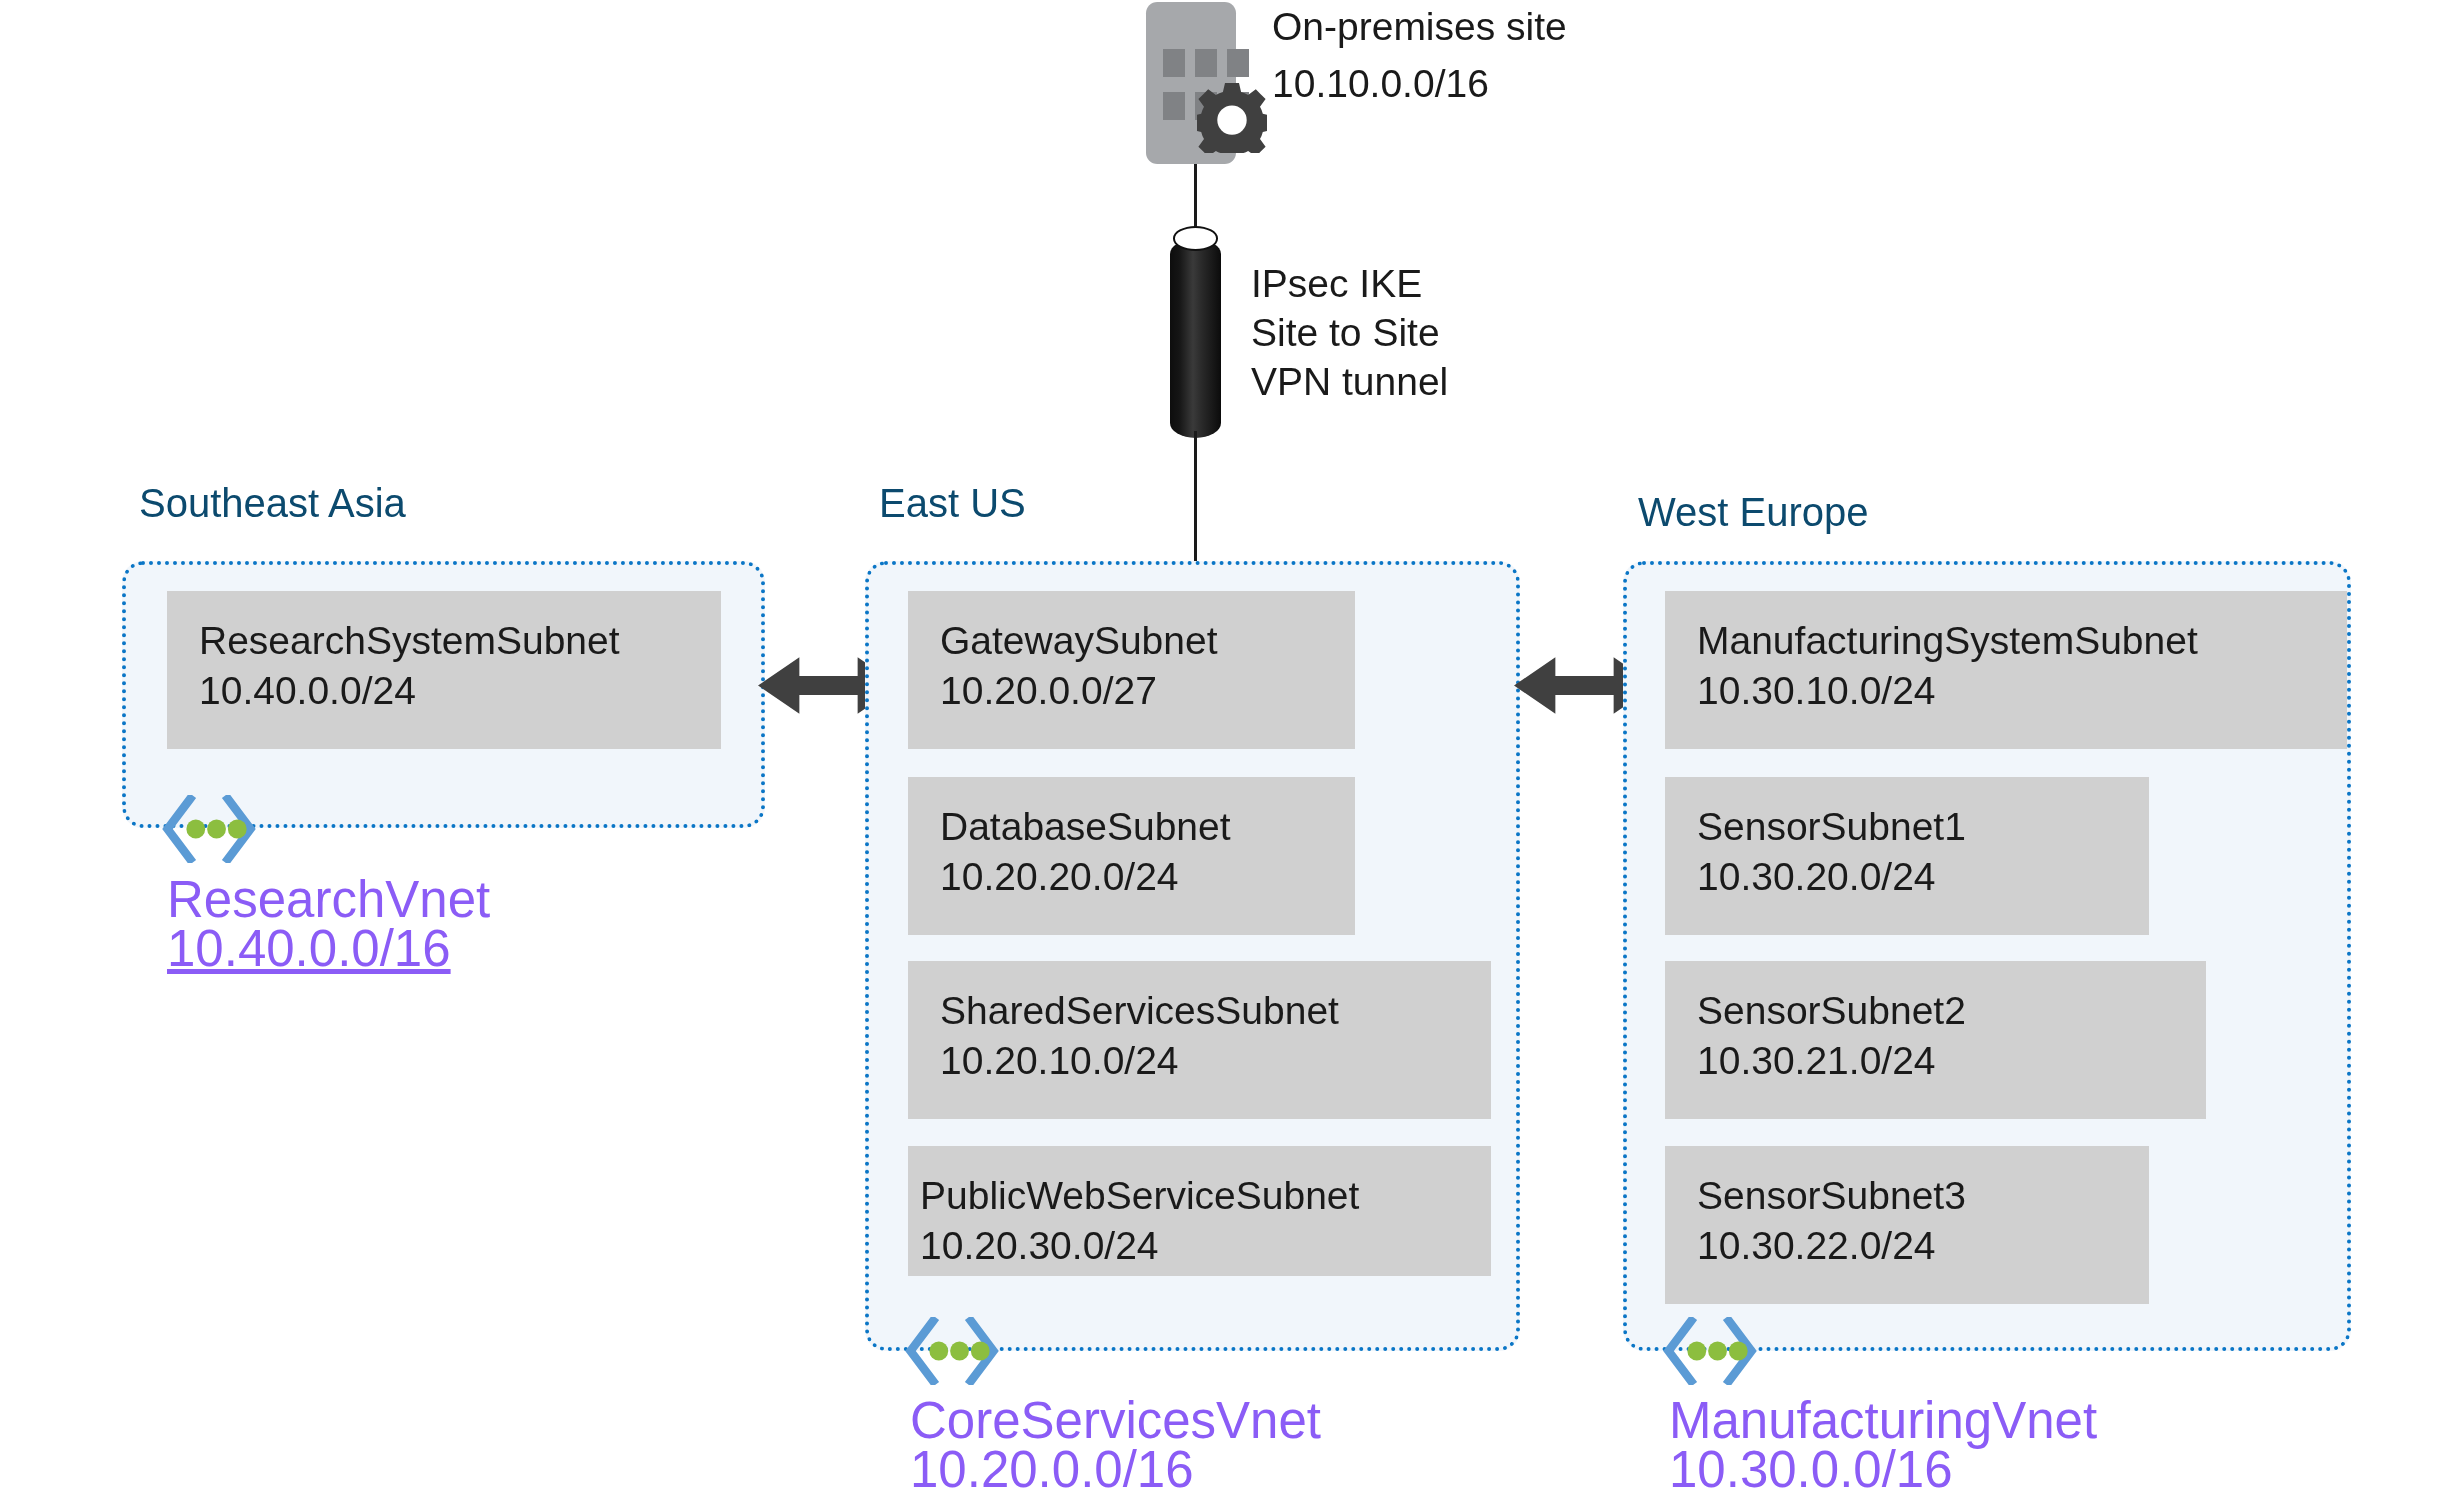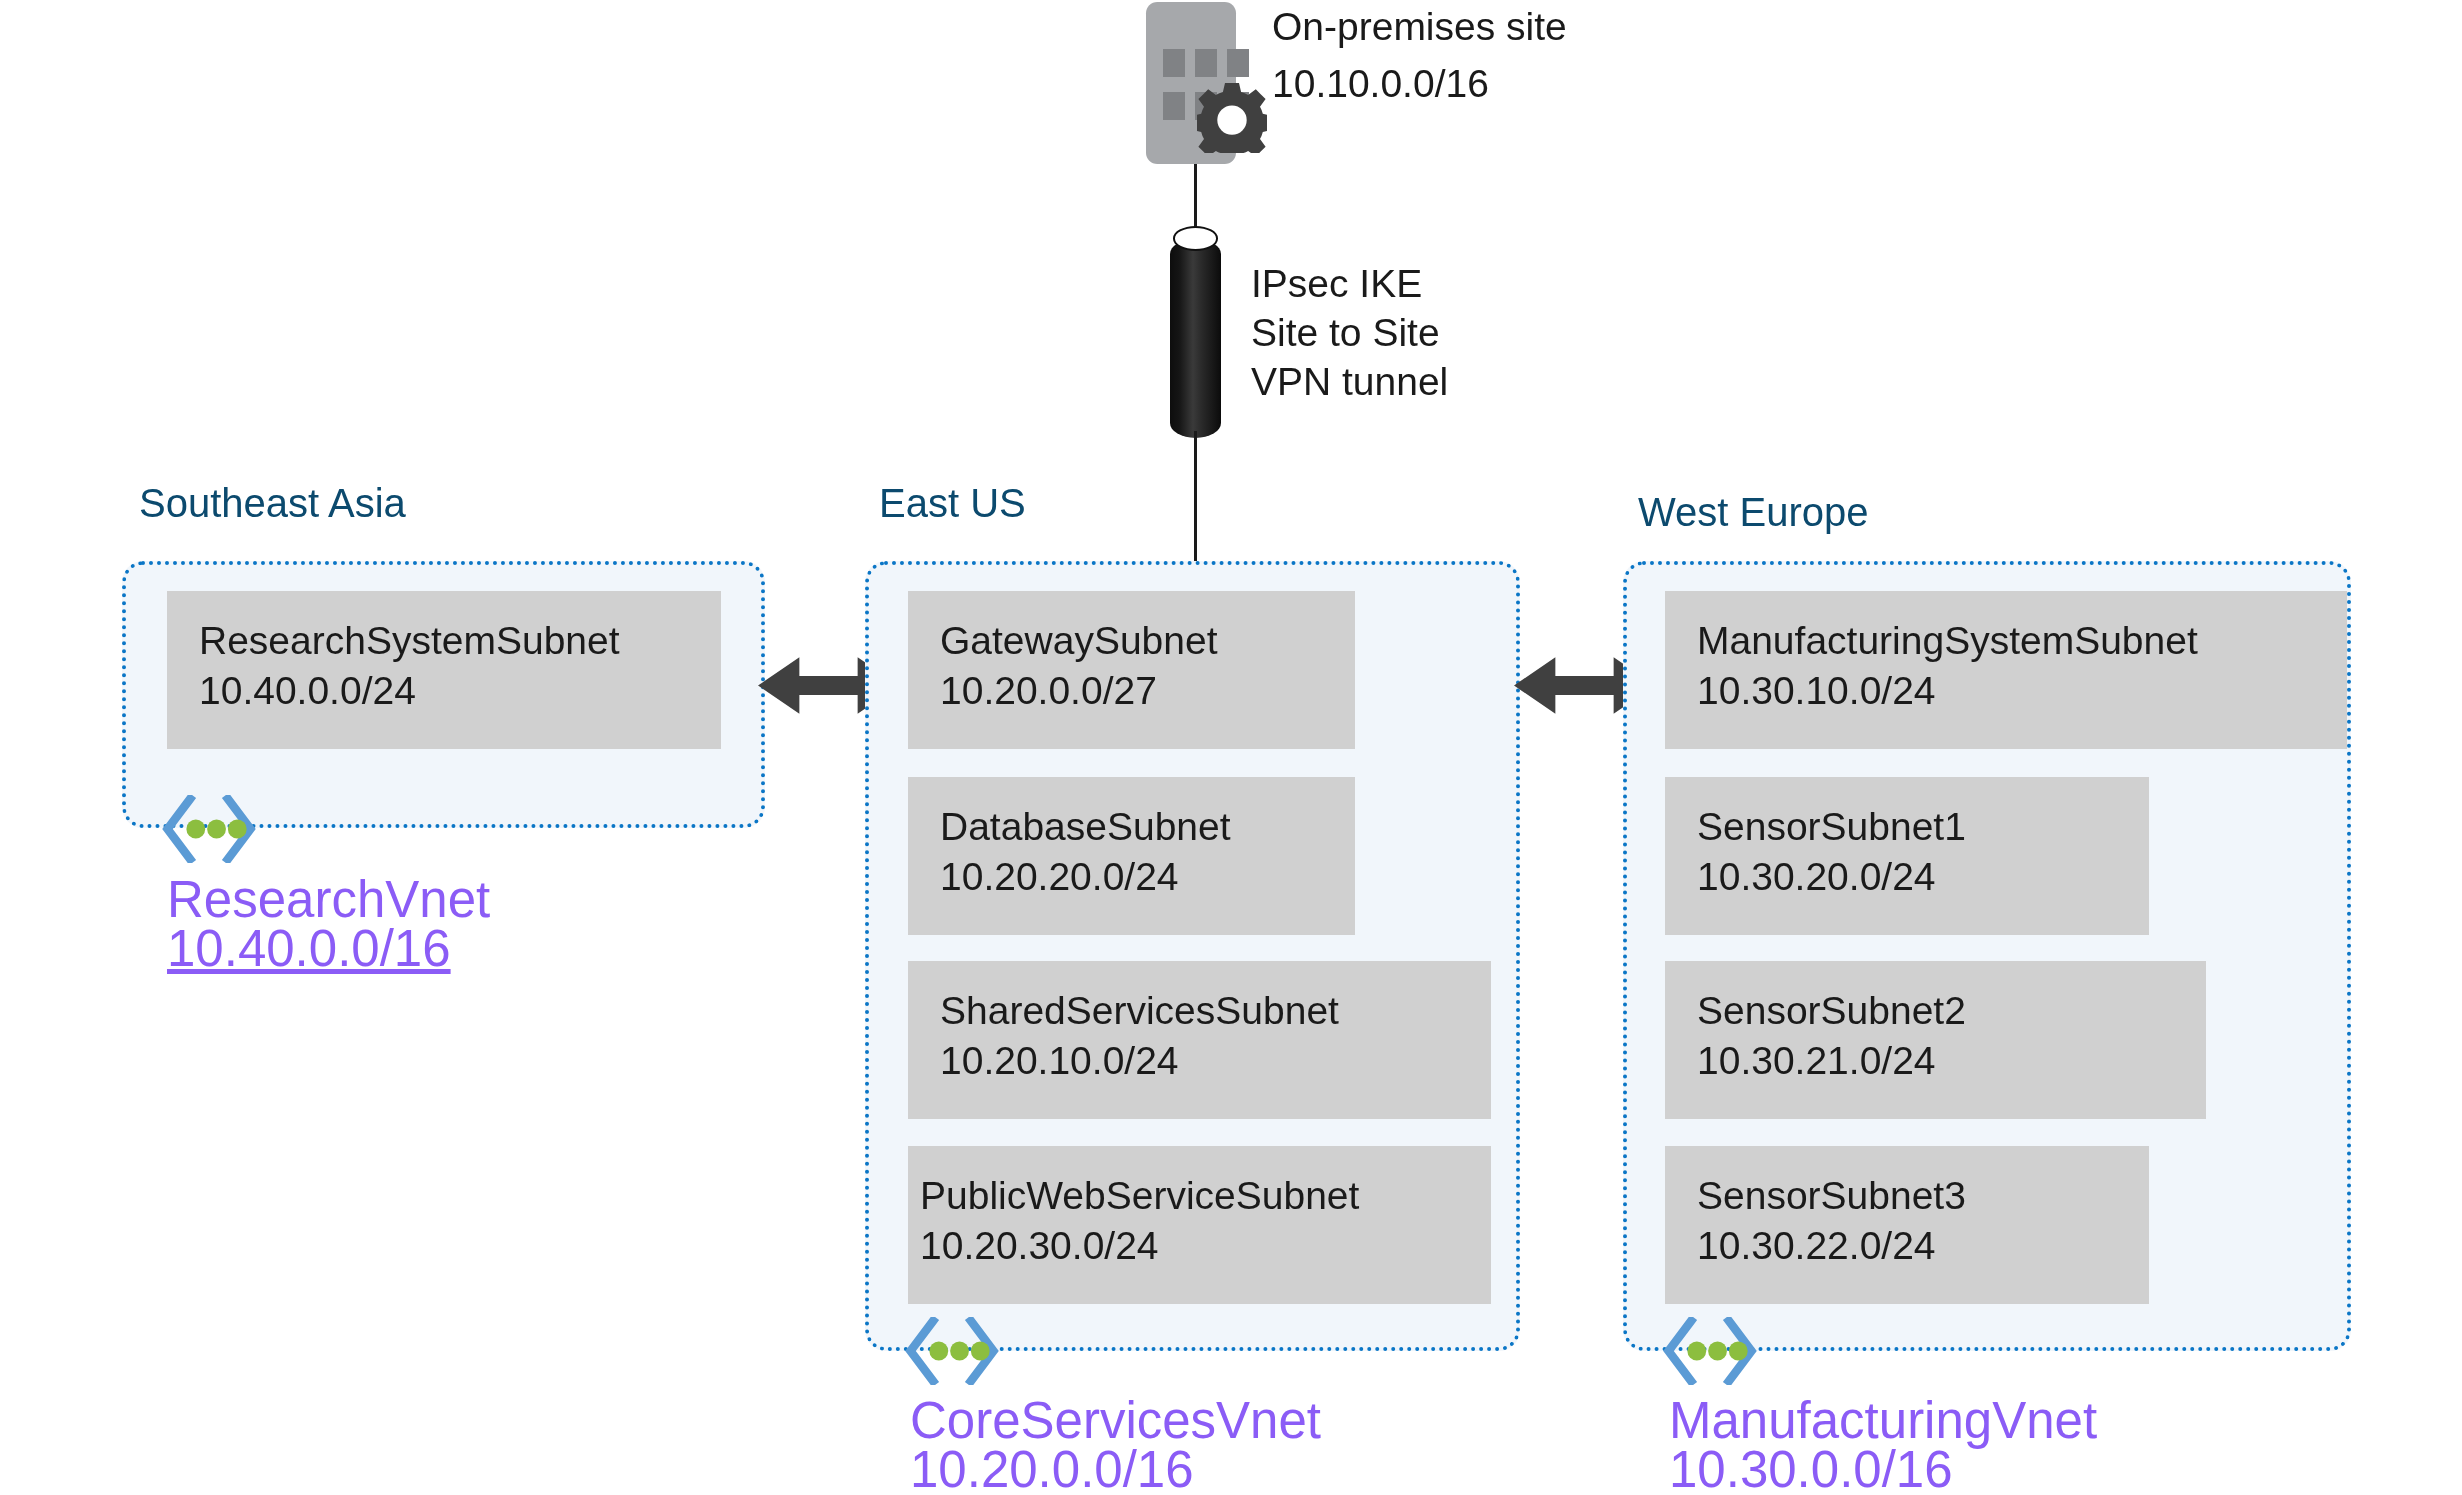--- a/index.html
+++ b/index.html
@@ -163,21 +163,21 @@
   <div class="subnet" style="left:908px;top:777px;width:447px;height:158px;">
     <span class="sname">DatabaseSubnet</span>
     <span class="scidr">10.20.20.0/24</span>
   </div>
 
   <div class="subnet" style="left:908px;top:961px;width:583px;height:158px;">
     <span class="sname">SharedServicesSubnet</span>
     <span class="scidr">10.20.10.0/24</span>
   </div>
 
-  <div class="subnet" style="left:908px;top:1146px;width:583px;height:158px;padding-left:12px;">
+  <div class="subnet" style="left:908px;top:1146px;width:583px;height:130px;padding-left:12px;">
     <span class="sname">PublicWebServiceSubnet</span>
     <span class="scidr">10.20.30.0/24</span>
   </div>
 
   <div class="vnet-glyph" style="left:903px;top:1317px;">
     <svg width="98" height="68" viewBox="0 0 104 72" aria-hidden="true">
       <path d="M32 4 L8 36 L32 68" fill="none" stroke="#5b9bd5" stroke-width="9" stroke-linecap="square" stroke-linejoin="miter"></path>
       <path d="M72 4 L96 36 L72 68" fill="none" stroke="#5b9bd5" stroke-width="9" stroke-linecap="square" stroke-linejoin="miter"></path>
       <circle cx="38" cy="36" r="10" fill="#8cbe3f"></circle>
       <circle cx="60" cy="36" r="10" fill="#8cbe3f"></circle>

